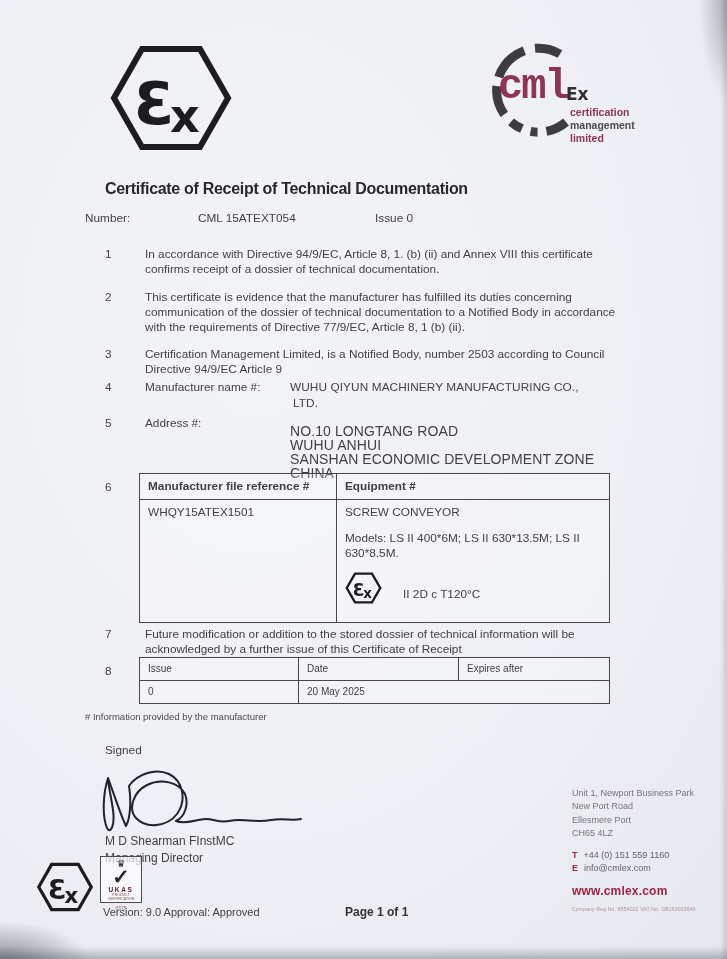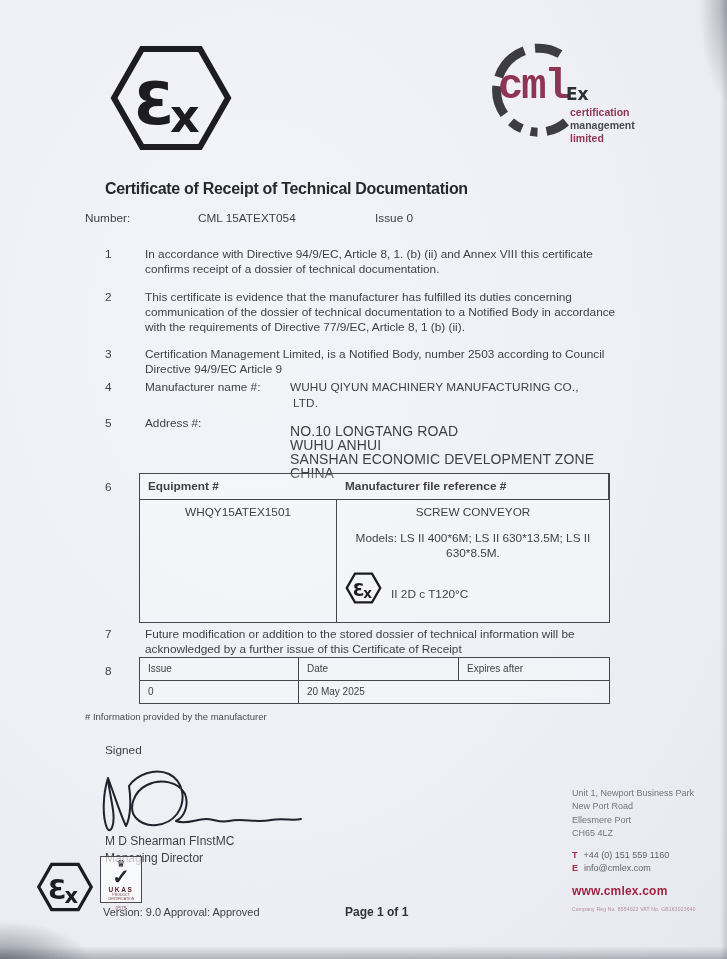--- a/index.html
+++ b/index.html
@@ -26,27 +26,27 @@
   .title{font-size:16px;font-weight:bold;color:#28282c;letter-spacing:-0.3px;}
   .t12{font-size:11.8px;line-height:15px;}
   .clause{display:flex;}
   .clause .cnum{width:40px;flex:0 0 40px;}
   .clause .ctext{width:478px;}
   .clause .ctext.wide{width:492px;}
   .caps{letter-spacing:0.1px;}
   
   .tbl6{width:469px;border:1.5px solid #46464c;background:rgba(255,255,255,0.25);}
   .tbl6 .hdr{display:grid;grid-template-columns:197px 1fr;border-bottom:1.5px solid #46464c;}
-  .tbl6 .bdy{display:grid;grid-template-columns:197px 1fr;text-align:center;}
+  .tbl6 .bdy{display:grid;grid-template-columns:197px 1fr;}
   .tbl6 .cell{padding:5px 8px;font-size:11.8px;line-height:15px;}
   .tbl6 .hdr .cell{font-weight:bold;}
   .tbl6 .c1{border-right:1.5px solid #46464c;}
   .tbl6 .bdy .c2 .blk{margin-bottom:11px;}
   .code-row{display:flex;align-items:flex-end;margin-top:2px;}
-  .code-row span{margin-left:9px;margin-bottom:2px;font-size:11.8px;}
+  .code-row span{margin-left:21px;margin-bottom:2px;font-size:11.8px;}
   
   .tbl8{width:469px;border:1.5px solid #46464c;background:rgba(255,255,255,0.25);}
   .tbl8 .row{display:grid;grid-template-columns:159px 160px 150px;}
   .tbl8 .row.h{border-bottom:1.5px solid #46464c;}
   .tbl8 .cell{padding:3px 8px;font-size:10px;line-height:16px;border-right:1.5px solid #46464c;}
   .tbl8 .cell:last-child{border-right:none;}
   .tbl8 .h .cell{font-weight:normal;}
   .footnote{font-size:9.5px;color:#4a4a50;}
   .sig-name{font-size:12px;line-height:16px;}
   
@@ -124,22 +124,22 @@
   <div class="abs caps" style="left:290px;top:425px;font-size:14px;line-height:13.9px;">
     <div>NO.10 LONGTANG ROAD</div>
     <div>WUHU ANHUI</div>
     <div>SANSHAN ECONOMIC DEVELOPMENT ZONE</div>
     <div>CHINA</div>
   </div>
 
   <div class="abs t12" style="left:105px;top:480px;">6</div>
   <div class="abs tbl6" style="left:139px;top:473px;">
     <div class="hdr">
+      <div class="cell c1">Manufacturer file reference #</div>
       <div class="cell c2">Equipment #</div>
-      <div class="cell c1">Manufacturer file reference #</div>
     </div>
     <div class="bdy">
       <div class="cell c1" style="height:112px;">WHQY15ATEX1501</div>
       <div class="cell c2">
         <div class="blk">SCREW CONVEYOR</div>
         <div class="blk">Models: LS II 400*6M; LS II 630*13.5M; LS II 630*8.5M.</div>
         <div class="code-row">
           <svg width="37" height="32" viewBox="0 0 126 108">
             <polygon class="hex-stroke" stroke-width="8" points="34,5 92,5 120,54 92,103 34,103 6,54"></polygon>
             <text x="26" y="80" font-family="DejaVu Sans, sans-serif" font-weight="bold" font-size="58" fill="#1d1d21">Ɛ</text>

